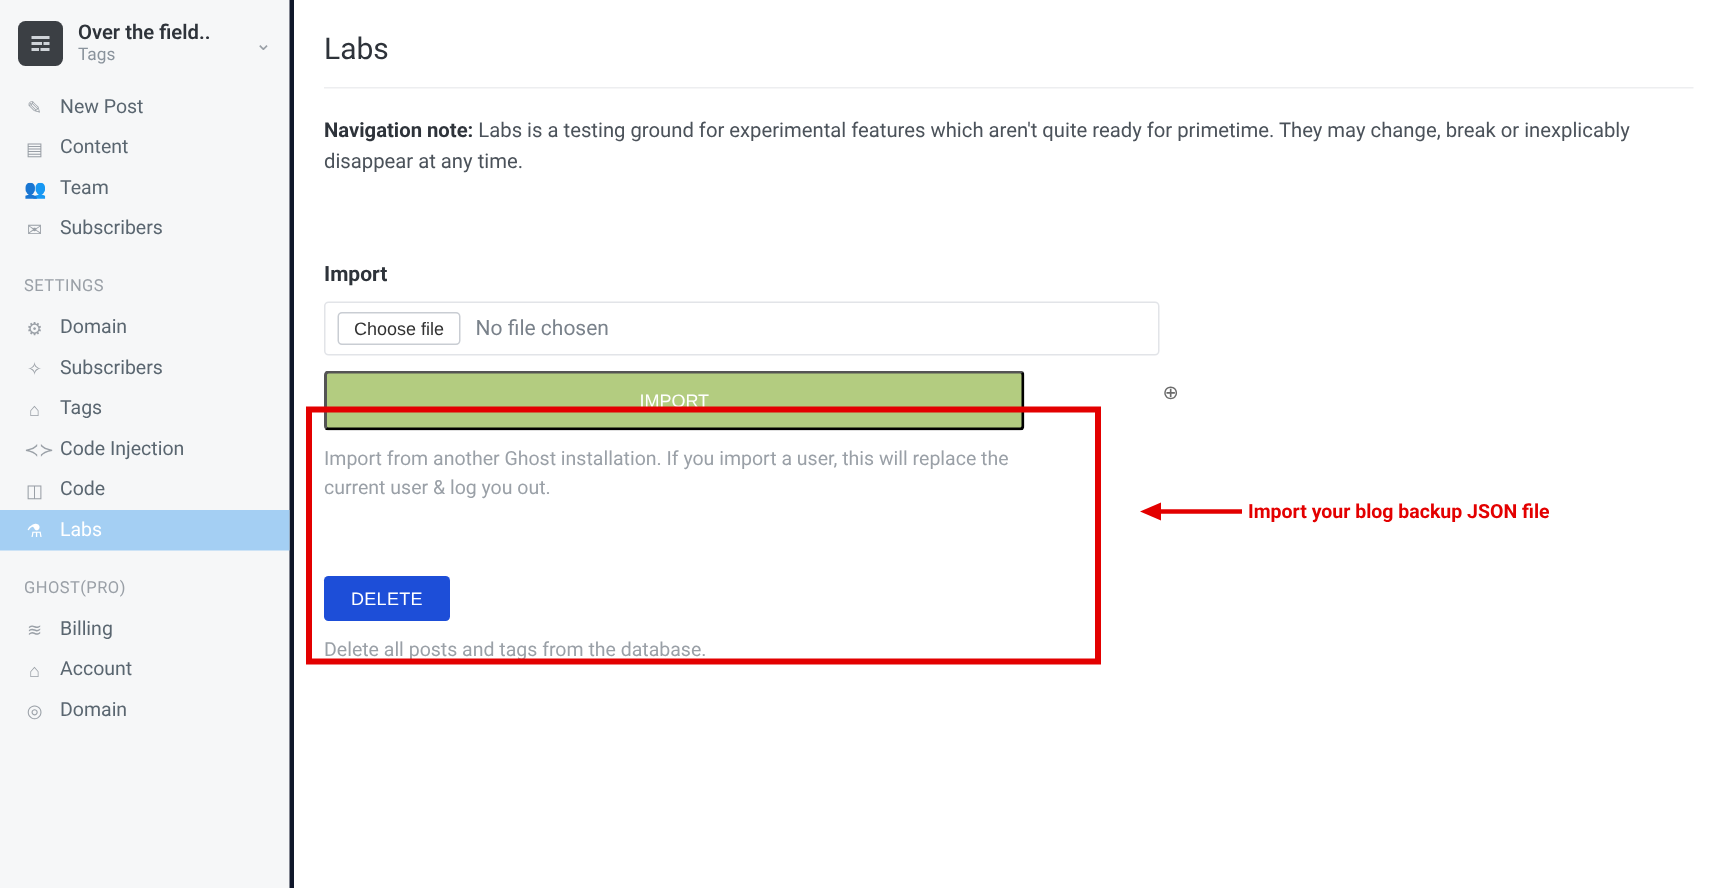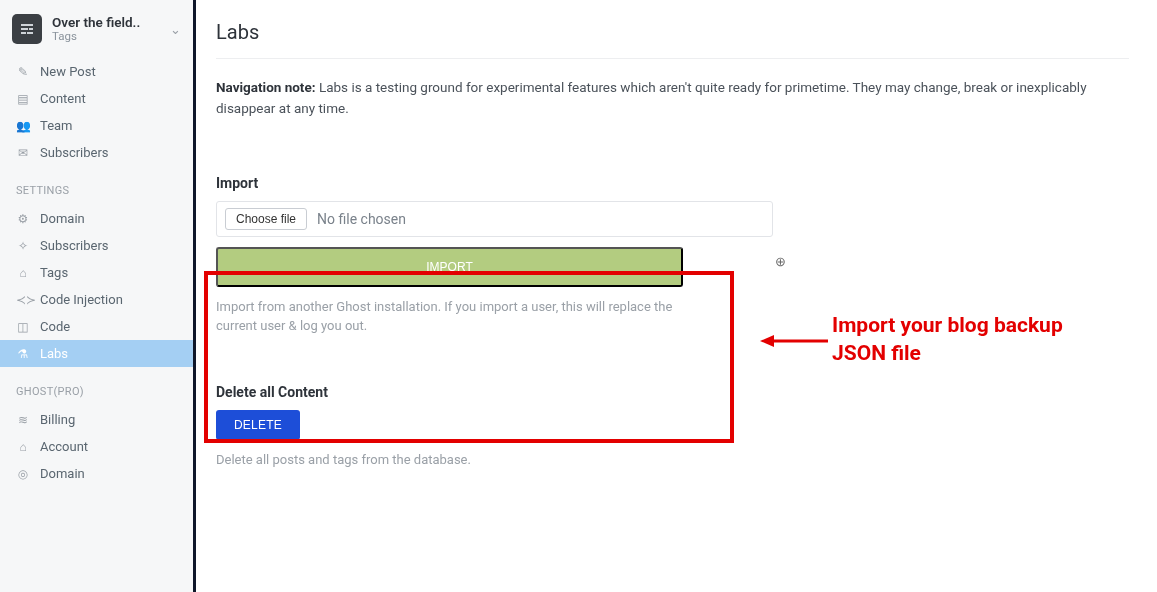--- a/index.html
+++ b/index.html
@@ -158,24 +158,24 @@
   }
   .annot-arrow {
     position: absolute;
     left: 760px;
     top: 333px;
     pointer-events: none;
   }
   .annot-text {
     position: absolute;
     left: 832px;
-    top: 311px;
+    top: 333px;
     color: #e30000;
     font-weight: 700;
-    font-size: 21px;
+    font-size: 13px;
     line-height: 1.35;
     width: 260px;
     pointer-events: none;
   }
   .zoom-glyph {
     position: absolute;
     left: 775px;
     top: 254px;
     color: #6b6b6b;
     font-size: 13px;
@@ -281,21 +281,20 @@
       <div class="section-title">Import</div>
       <div class="file-row">
         <button class="choose-file">Choose file</button>
         <span class="file-status">No file chosen</span>
       </div>
       <button class="btn-olive">IMPORT</button>
       <div class="hint">Import from another Ghost installation. If you import a user, this will replace the current user &amp; log you out.</div>
     </section>
 
     <section class="section" style="margin-top:48px;">
-      <div class="section-title">Delete all Content</div>
       <button class="btn btn-red">DELETE</button>
       <div class="hint">Delete all posts and tags from the database.</div>
     </section>
   </main>
 </div>
 
 <div class="annot-box"></div>
 <svg class="annot-arrow" width="70" height="16">
   <line x1="68" y1="8" x2="6" y2="8" stroke="#e30000" stroke-width="3"></line>
   <polygon points="0,8 14,2 14,14" fill="#e30000"></polygon>

